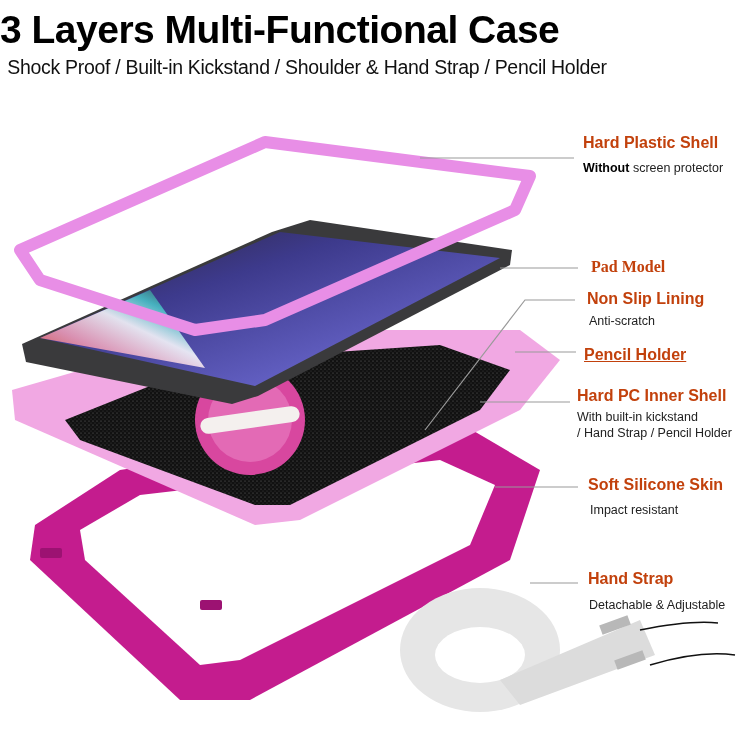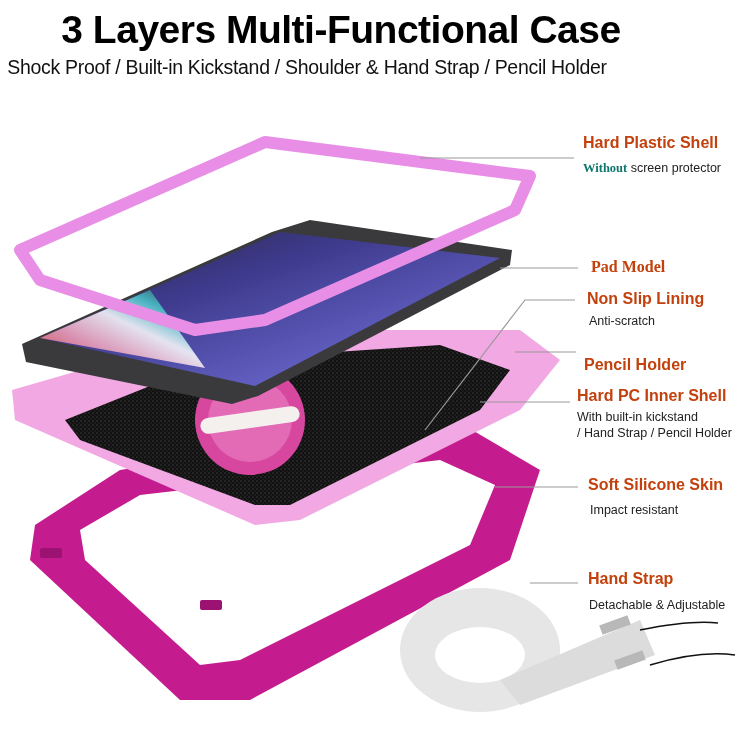--- a/index.html
+++ b/index.html
@@ -1,22 +1,22 @@
 <!DOCTYPE html>
 <html><head>
 <meta charset="utf-8">
 <style>
   html, body { margin:0; padding:0; background:#ffffff; }
   body { width:750px; height:750px; position:relative; overflow:hidden; font-family:"Liberation Sans", sans-serif; }
-  .title { position:absolute; left:0; top:8px; width:682px; text-align:center; font-weight:bold; font-size:39px; color:#000; letter-spacing:-0.5px; }
+  .title { position:absolute; left:0; top:8px; width:682px; font-weight:bold; font-size:39px; color:#000; letter-spacing:-0.5px; }
   .subtitle { position:absolute; left:0; top:56px; width:614px; text-align:center; font-size:19.5px; color:#111; letter-spacing:-0.3px; }
   .art { position:absolute; left:0; top:0; width:750px; height:750px; }
   .lbl { position:absolute; font-weight:bold; font-size:16px; color:#c2410c; white-space:nowrap; }
   .sub { position:absolute; font-size:12.5px; color:#222; white-space:nowrap; line-height:17px; }
-  .red { color:#0f766e; font-weight:bold;font-family:Liberation Serif, serif; }
+  .red { color:#000000; font-weight:bold; }
 </style>
 </head>
 <body>
 
 <div class="title">3 Layers Multi-Functional Case</div>
 <div class="subtitle">Shock Proof / Built-in Kickstand / Shoulder &amp; Hand Strap / Pencil Holder</div>
 
 <svg class="art" viewBox="0 0 750 750">
   <defs>
     <linearGradient id="scr" x1="0" y1="0" x2="1" y2="1">
@@ -85,21 +85,21 @@
 </svg>
 
 <div class="lbl" style="left:583px; top:134px;">Hard Plastic Shell</div>
 <div class="sub" style="left:583px; top:160px;"><span class="red">Without</span><span> screen protector</span></div>
 
 <div class="lbl" style="left:591px; top:258px;font-family:Liberation Serif, serif;">Pad Model</div>
 
 <div class="lbl" style="left:587px; top:290px;">Non Slip Lining</div>
 <div class="sub" style="left:589px; top:313px;">Anti-scratch</div>
 
-<div class="lbl" style="left:584px; top:356px;">Pencil Holder</div>
+<div class="lbl" style="left:584px; top:346px;text-decoration:underline;">Pencil Holder</div>
 
 <div class="lbl" style="left:577px; top:387px;">Hard PC Inner Shell</div>
 <div class="sub" style="left:577px; top:409px;">With built-in kickstand</div>
 <div class="sub" style="left:577px; top:425px;">/ Hand Strap / Pencil Holder</div>
 
 <div class="lbl" style="left:588px; top:476px;">Soft Silicone Skin</div>
 <div class="sub" style="left:590px; top:502px;text-align:right;">Impact resistant</div>
 
 <div class="lbl" style="left:588px; top:570px;">Hand Strap</div>
 <div class="sub" style="left:589px; top:597px;text-align:center;">Detachable &amp; Adjustable</div>

